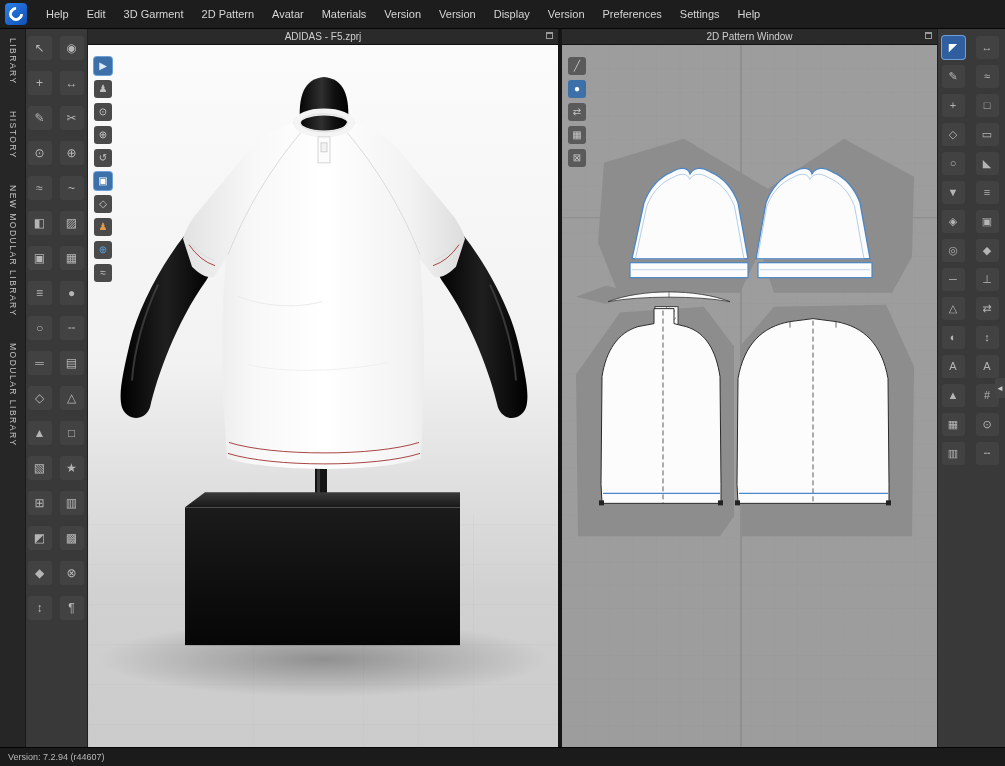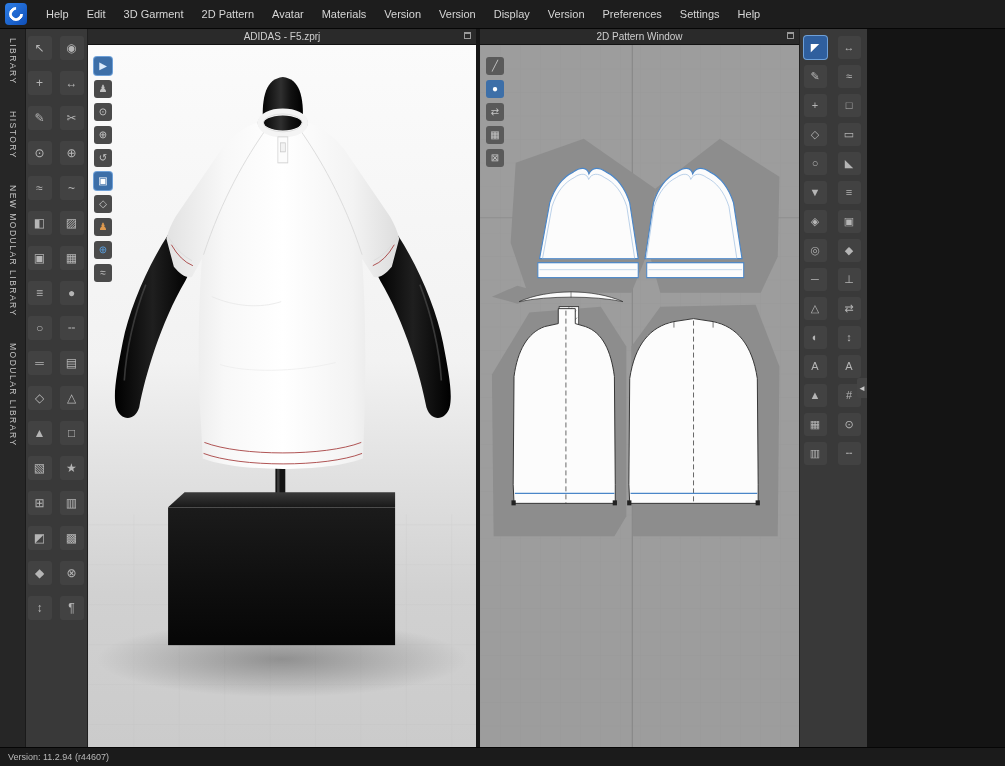--- a/index.html
+++ b/index.html
@@ -14,22 +14,22 @@
   .tabstrip{width:26px;background:#262626;border-right:1px solid #1a1a1a;box-sizing:border-box;display:flex;flex-direction:column;align-items:center;gap:26px;padding-top:10px;}
   .vtab{writing-mode:vertical-rl;font-size:8.5px;letter-spacing:1.5px;color:#c3c3c3;white-space:nowrap;}
   .left-toolbar{width:62px;background:#393939;box-sizing:border-box;border-right:1px solid #202020;padding-top:8px;display:grid;grid-template-columns:repeat(2,26px);grid-auto-rows:35px;justify-content:center;column-gap:6px;align-content:start;}
   .right-toolbar{width:68px;background:#393939;box-sizing:border-box;border-left:1px solid #202020;padding-top:8px;display:grid;grid-template-columns:repeat(2,26px);grid-auto-rows:29px;justify-content:center;column-gap:8px;align-content:start;position:relative;}
   .tool-icon{width:24px;height:24px;display:flex;align-items:center;justify-content:center;font-size:12px;color:#b5b5b5;background:#424242;border-radius:3px;line-height:1;}
   .right-toolbar .tool-icon{width:23px;height:23px;font-size:11px;}
   .tool-icon.active{background:#2f5f9e;color:#fff;box-shadow:0 0 0 1px #6ea0d8;}
   .collapse-arrow{position:absolute;right:0;top:calc(50% - 10px);width:10px;height:20px;display:flex;align-items:center;justify-content:center;color:#c9c9c9;font-size:8px;background:#444;border-radius:2px 0 0 2px;}
   
   .panel{display:flex;flex-direction:column;}
-  .viewport-panel{width:388px;flex:0 0 auto;justify-content:flex-end;}
-  .pattern-panel{width:319px;flex:0 0 auto;}
+  .viewport-panel{width:470px;flex:0 0 auto;justify-content:flex-end;}
+  .pattern-panel{width:375px;flex:0 0 auto;}
   .divider{width:4px;background:#161616;flex:0 0 auto;cursor:col-resize;}
   .panel-titlebar{height:16px;background:#2a2a2a;border-bottom:1px solid #131313;color:#cfcfcf;font-size:10px;display:flex;align-items:center;justify-content:center;position:relative;flex:0 0 auto;}
   .popout{position:absolute;right:5px;top:4px;width:7px;height:7px;border:1px solid #9a9a9a;border-top-width:2px;box-sizing:border-box;}
   .viewport-canvas{flex:1;position:relative;overflow:hidden;background:linear-gradient(180deg,#fbfbfb 0%,#f2f2f2 45%,#e0e0e0 62%,#d1d1d1 78%,#cbcbcb 100%);}
   .pattern-canvas{flex:1;position:relative;overflow:hidden;background:#9d9d9d;}
   .scene{position:absolute;inset:0;width:100%;height:100%;display:block;}
   
   .float-col{position:absolute;left:6px;top:12px;display:flex;flex-direction:column;gap:5px;}
   .float-col .tool-icon{width:18px;height:18px;font-size:10px;background:#4a4a4a;color:#c6c6c6;}
   .pattern-float .tool-icon{background:#5a5a5a;}
@@ -299,15 +299,15 @@
         <span class="tool-icon">▲</span>
         <span class="tool-icon">#</span>
         <span class="tool-icon">▦</span>
         <span class="tool-icon">⊙</span>
         <span class="tool-icon">▥</span>
         <span class="tool-icon">╌</span>
       </div>
   </div>
 
   <div class="statusbar">
-    <span>Version: 11.2.94 (r44607)</span>
+    <span>Version: 7.2.94 (r44607)</span>
   </div>
 </div>
 
 </body></html>

